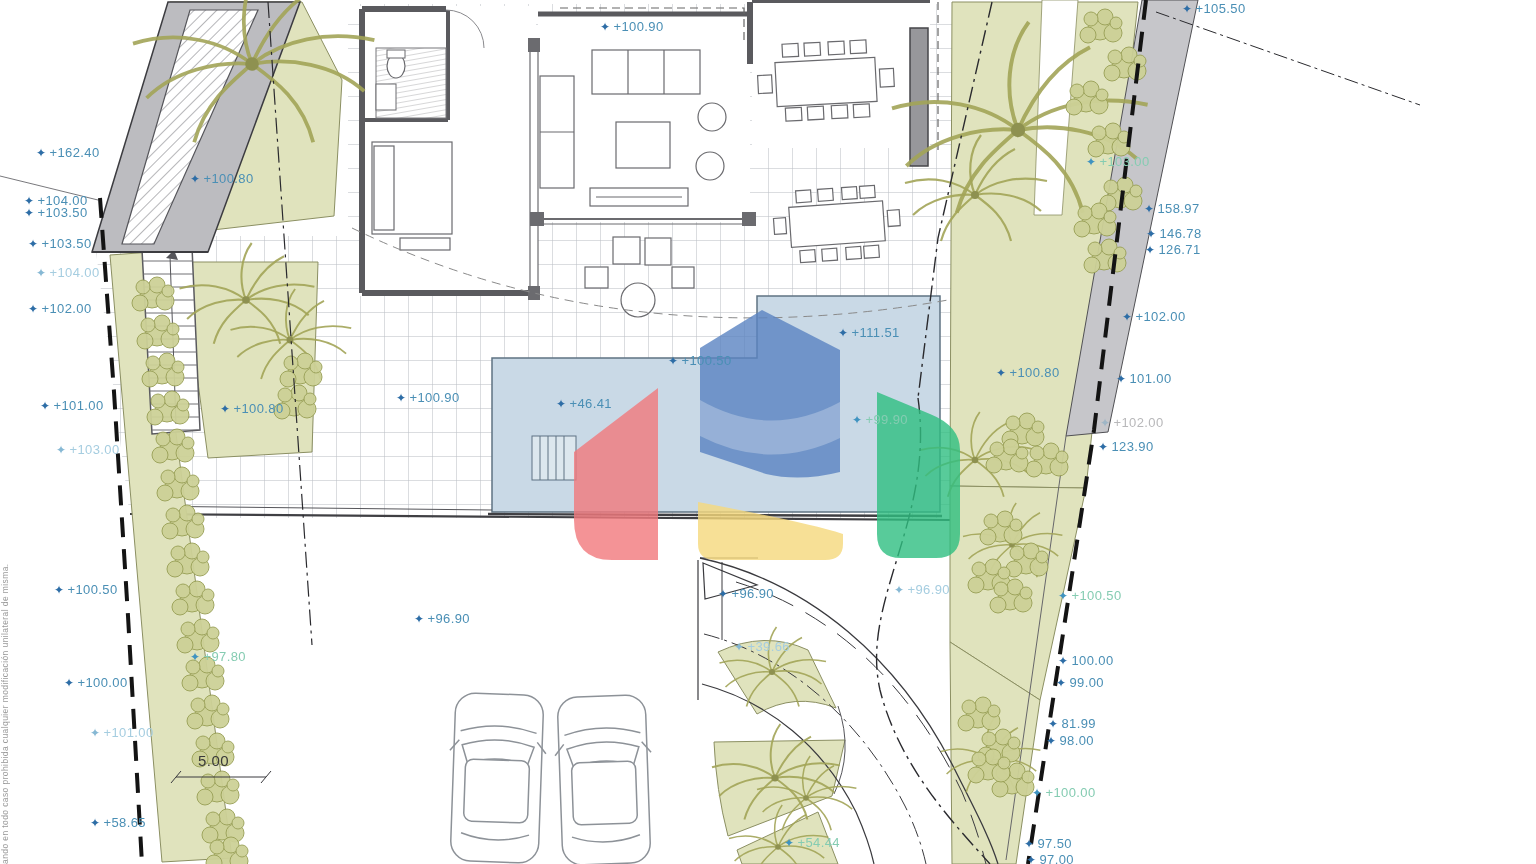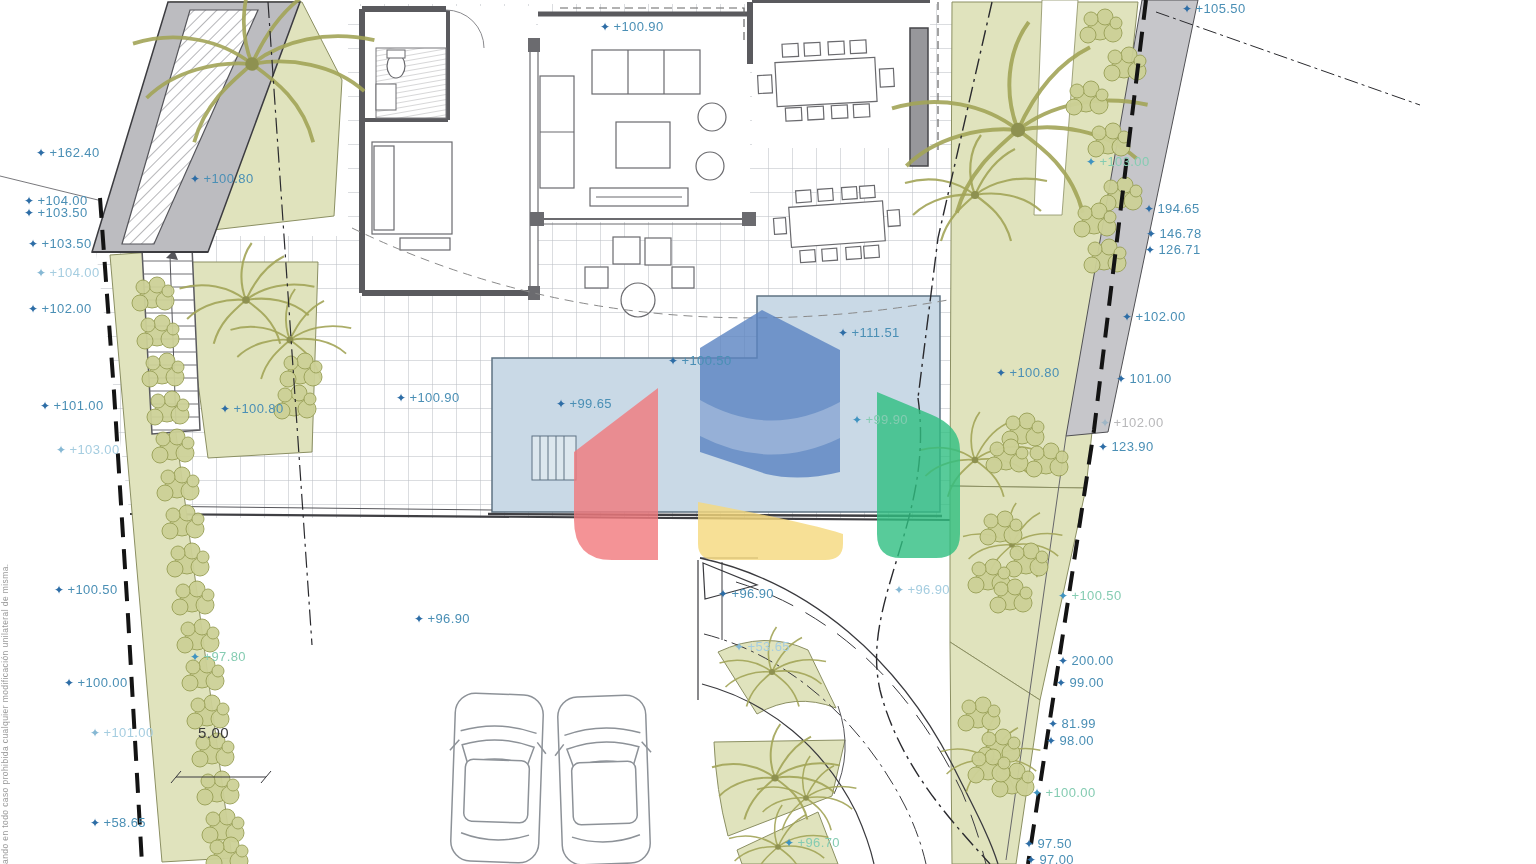--- a/index.html
+++ b/index.html
@@ -5,21 +5,21 @@
   html,body{margin:0;padding:0;background:#fff;}
   .stage{position:relative;width:1536px;height:864px;overflow:hidden;background:#fff;
          font-family:"Liberation Sans",sans-serif;}
   .stage svg{position:absolute;left:0;top:0;}
   .elev{position:absolute;display:flex;align-items:center;gap:3px;white-space:nowrap;
         font-size:13px;letter-spacing:.4px;color:#4a8fb5;line-height:1;}
   .elev .star{color:#2d6da6;font-size:12px;}
   .elev.lf{color:#a5cde0;} .elev.lf .star{color:#86b8d4;}
   .elev.lg{color:#85ccb2;} .elev.lg .star{color:#3f93c0;}
   .elev.ly{color:#b8b8ba;} .elev.ly .star{color:#9fb6c6;}
-  .dim{position:absolute;left:198px;top:724px;font-size:15px;color:#3a3a3a;letter-spacing:.5px;}
+  .dim{position:absolute;left:198px;top:752px;font-size:15px;color:#3a3a3a;letter-spacing:.5px;}
   .note{position:absolute;left:0px;top:588px;height:276px;width:14px;
         font-size:8.5px;color:#9a9a9a;letter-spacing:.4px;
         writing-mode:vertical-rl;transform:rotate(180deg);white-space:nowrap;}
 </style>
 </head>
 <body>
 
 <div class="stage">
 
 <svg width="1536" height="864" viewBox="0 0 1536 864">
@@ -365,21 +365,21 @@
     <div class="elev" style="left: 220px; top: 402px;">
     <span class="star">✦</span>
       <span class="val">+100.80</span>
   </div>
     <div class="elev" style="left: 396px; top: 391px;">
     <span class="star">✦</span>
       <span class="val">+100.90</span>
   </div>
     <div class="elev" style="left: 556px; top: 397px;">
     <span class="star">✦</span>
-      <span class="val">+99.65</span>
+      <span class="val">+46.41</span>
   </div>
     <div class="elev" style="left: 668px; top: 354px;">
     <span class="star">✦</span>
       <span class="val">+100.50</span>
   </div>
     <div class="elev" style="left: 838px; top: 326px;">
     <span class="star">✦</span>
       <span class="val">+111.51</span>
   </div>
     <div class="elev lg" style="left: 852px; top: 413px;">
@@ -393,37 +393,37 @@
     <div class="elev" style="left: 718px; top: 587px;">
     <span class="star">✦</span>
       <span class="val">+96.90</span>
   </div>
     <div class="elev lf" style="left: 894px; top: 583px;">
     <span class="star">✦</span>
       <span class="val">+96.90</span>
   </div>
     <div class="elev lf" style="left: 734px; top: 640px;">
     <span class="star">✦</span>
-      <span class="val">+53.65</span>
+      <span class="val">+39.66</span>
   </div>
     <div class="elev lg" style="left: 784px; top: 836px;">
     <span class="star">✦</span>
-      <span class="val">+96.70</span>
+      <span class="val">+54.44</span>
   </div>
     <div class="elev" style="left: 1182px; top: 2px;">
     <span class="star">✦</span>
       <span class="val">+105.50</span>
   </div>
     <div class="elev lg" style="left: 1086px; top: 155px;">
     <span class="star">✦</span>
       <span class="val">+103.00</span>
   </div>
     <div class="elev" style="left: 1144px; top: 202px;">
     <span class="star">✦</span>
-      <span class="val">194.65</span>
+      <span class="val">158.97</span>
   </div>
     <div class="elev" style="left: 1146px; top: 227px;">
     <span class="star">✦</span>
       <span class="val">146.78</span>
   </div>
     <div class="elev" style="left: 1145px; top: 243px;">
     <span class="star">✦</span>
       <span class="val">126.71</span>
   </div>
     <div class="elev" style="left: 1122px; top: 310px;">
@@ -445,21 +445,21 @@
     <div class="elev" style="left: 1098px; top: 440px;">
     <span class="star">✦</span>
       <span class="val">123.90</span>
   </div>
     <div class="elev lg" style="left: 1058px; top: 589px;">
     <span class="star">✦</span>
       <span class="val">+100.50</span>
   </div>
     <div class="elev" style="left: 1058px; top: 654px;">
     <span class="star">✦</span>
-      <span class="val">200.00</span>
+      <span class="val">100.00</span>
   </div>
     <div class="elev" style="left: 1056px; top: 676px;">
     <span class="star">✦</span>
       <span class="val">99.00</span>
   </div>
     <div class="elev" style="left: 1048px; top: 717px;">
     <span class="star">✦</span>
       <span class="val">81.99</span>
   </div>
     <div class="elev" style="left: 1046px; top: 734px;">

